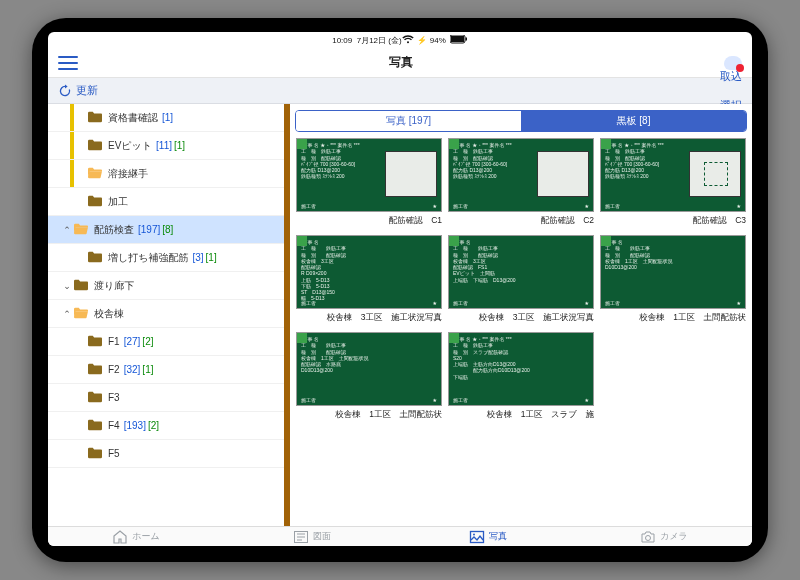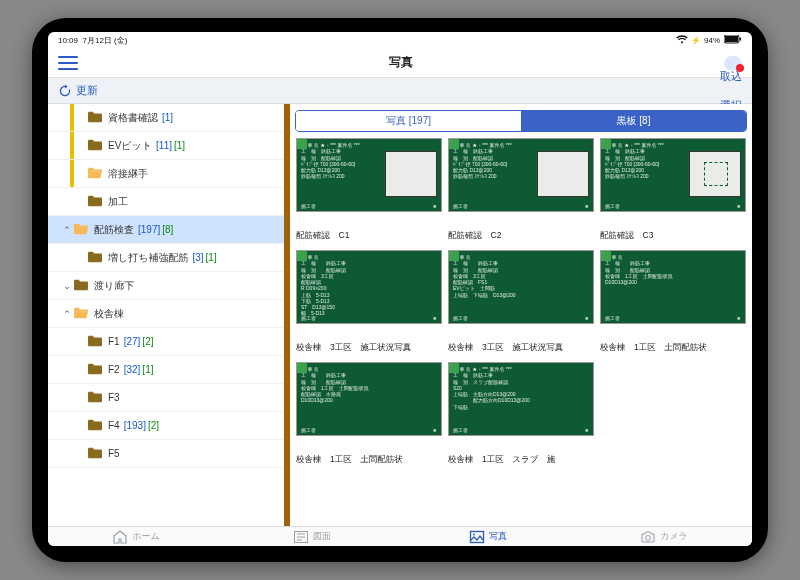--- a/index.html
+++ b/index.html
@@ -1,21 +1,21 @@
 <!DOCTYPE html>
 <html><head>
 <meta charset="utf-8">
 <style>
   * { box-sizing: border-box; margin: 0; padding: 0; font-family: -apple-system, "Hiragino Sans", sans-serif; }
   body { background: #888; width: 800px; height: 580px; overflow: hidden; }
 
   .tablet-frame { position: absolute; left: 32px; top: 18px; width: 736px; height: 544px; background: #000; border-radius: 34px; padding: 14px 16px 16px; box-shadow: 0 4px 20px rgba(0,0,0,.45); }
   .screen { width: 100%; height: 100%; background: #fff; border-radius: 6px; overflow: hidden; display: flex; flex-direction: column; }
 
-  .statusbar { height: 16px; display: flex; justify-content: space-between; align-items: center; font-size: 8px; color: #111; padding: 0 10px; }
+  .statusbar { height: 16px; display: flex; justify-content: center; align-items: center; font-size: 8px; color: #111; padding: 0 10px; }
   .statusbar .right { display: flex; align-items: center; gap: 4px; }
 
   .navbar { height: 30px; display: flex; align-items: center; justify-content: space-between; padding: 0 10px; border-bottom: 1px solid #e3e3e3; }
   .hamburger { width: 20px; height: 14px; display: flex; flex-direction: column; justify-content: space-between; cursor: pointer; }
   .hamburger span { height: 2px; background: #2a5bc4; border-radius: 1px; }
   .navtitle { font-size: 12px; font-weight: 600; color: #222; }
   .cloud { width: 18px; height: 14px; background: #dbe7ff; border-radius: 8px 8px 6px 6px; position: relative; }
   .cloud::after { content:""; position:absolute; right:-2px; bottom:-2px; width:8px; height:8px; background:#e23; border-radius:50%; }
 
   .toolbar { height: 26px; background: #eef1f6; display: flex; align-items: center; justify-content: space-between; padding: 0 10px; font-size: 11px; color: #2a5bc4; border-bottom: 1px solid #dadde3; }
@@ -48,21 +48,21 @@
   .seg .inactive { color: #3b62c7; background: #fff; }
   .seg .active { background: #3b62c7; color: #fff; }
 
   .grid { flex: 1; overflow-y: auto; padding: 2px 6px 6px; display: grid; grid-template-columns: repeat(3, 1fr); gap: 8px 6px; align-content: start; }
   .card { display: flex; flex-direction: column; }
   .board { background: #0d5a33; border: 1px solid #999; color: #e8efe9; font-size: 5px; line-height: 1.25; padding: 3px 4px; height: 74px; overflow: hidden; position: relative; }
   .board .corner { position:absolute; left:0; top:0; width:10px; height:10px; background:#3aa24a; }
   .board .foot { position:absolute; left:4px; bottom:2px; right:4px; display:flex; justify-content:space-between; }
   .board .diagram { position:absolute; right:4px; top:12px; width:52px; height:46px; background:#e9ece8; border:1px solid #333; }
   .board .diagram.sq::after { content:""; position:absolute; left:14px; top:10px; width:22px; height:22px; border:1px dashed #0d5a33; }
-  .caption { font-size: 8.5px; color: #222; text-align: left; margin-top: 18px; white-space: nowrap; overflow: hidden; }
+  .caption { font-size: 8.5px; color: #222; text-align: right; margin-top: 3px; white-space: nowrap; overflow: hidden; }
 
   
   .tabbar { height: 20px; border-top: 1px solid #dcdcdc; background: #fafafa; display: flex; }
   .tabbar .tab { flex:1; display:flex; align-items:center; justify-content:center; gap:4px; font-size:9px; color:#9aa0a6; cursor:pointer; }
   .tabbar .tab.active { color:#2a5bc4; }
   .tab svg { width:16px; height:16px; }
 
   ::-webkit-scrollbar { width:6px; height:6px; }
   ::-webkit-scrollbar-thumb { background:#c8c8c8; border-radius:3px; }
 </style>

